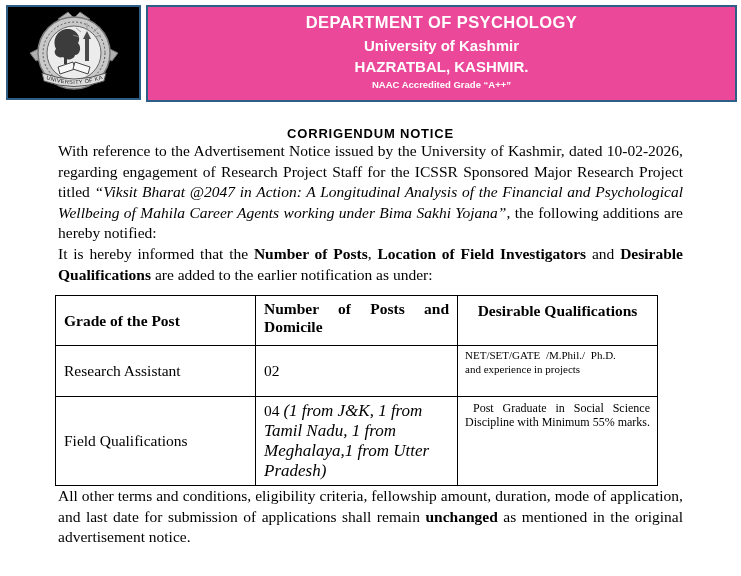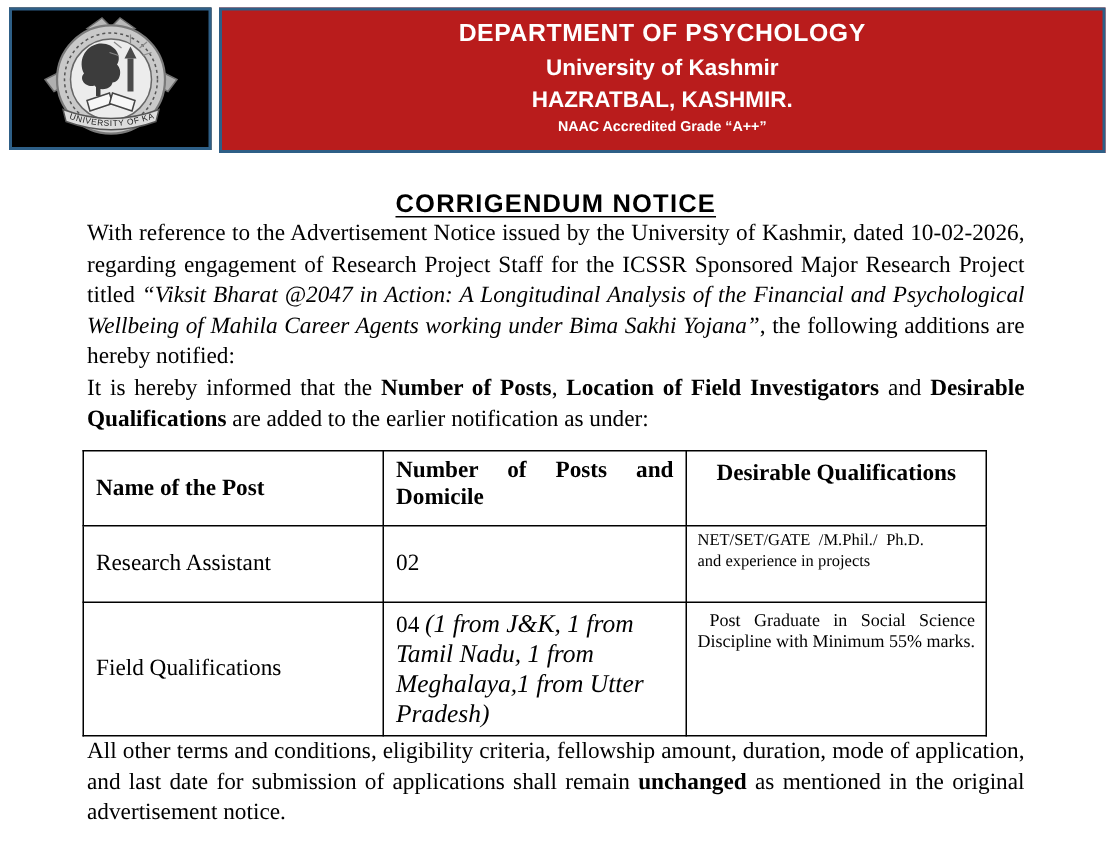--- a/index.html
+++ b/index.html
@@ -7,34 +7,34 @@
     position:relative; width:741px; height:576px; background:#ffffff;
     font-family:"Liberation Serif", serif; color:#000; overflow:hidden;
   }
   
   .header { display:flex; align-items:flex-start; padding:5px 4px 0 6px; gap:5px; }
   .logo-box {
     width:131px; height:91px; background:#000; border:2px solid #2e5f87;
     display:flex; align-items:center; justify-content:center; flex:0 0 auto;
   }
   .info-box {
-    flex:1 1 auto; height:87px; background:#b91c1c; border:2px solid #2e5f87;
+    flex:1 1 auto; height:87px; background:#ec4899; border:2px solid #2e5f87;
     color:#fff; text-align:center; font-family:"Liberation Sans", sans-serif;
     padding-top:6px; box-sizing:content-box;
   }
   .dept { font-size:16.5px; font-weight:bold; letter-spacing:0.4px; }
   .univ { font-size:15px;   font-weight:bold; margin-top:5px; }
   .loc  { font-size:15px;   font-weight:bold; margin-top:4px; }
   .naac { font-size:9.5px;  font-weight:bold; margin-top:4px; }
   
   .content { padding:0 58px 0 58px; }
   .title {
     margin:24px 0 0 0; text-align:center;
-    font-family:"Liberation Sans", sans-serif; font-size:17px; font-weight:bold;
-    letter-spacing:0.8px; text-decoration:underline; text-underline-offset:3px;
+    font-family:"Liberation Sans", sans-serif; font-size:13px; font-weight:bold;
+    letter-spacing:0.8px; text-underline-offset:3px;
   }
   p.bodytext { margin:0; font-size:15.5px; line-height:20.6px; text-align:justify; }
   .p1 { margin-top:22px; }
   .p2 { margin-top:17px; }
   .p3 { margin-top:15px; }
   .p4 { margin-top:20px; text-align:left; }
   .bold { font-weight:bold; }
   .ital { font-style:italic; }
   
   table.notice {
@@ -114,21 +114,21 @@
     <p class="bodytext p2"><span>It is hereby informed that the </span><span class="bold">Number of Posts</span><span>, </span><span class="bold">Location of Field Investigators</span><span> and </span><span class="bold">Desirable Qualifications</span><span> are added to the earlier notification as under:</span></p>
 
     <table class="notice">
       <colgroup>
           <col class="c1">
           <col class="c2">
           <col class="c3">
         </colgroup>
       <tbody>
           <tr>
-        <th class="h1">Name of the Post</th>
+        <th class="h1">Grade of the Post</th>
         <th class="h2">Number of Posts and Domicile</th>
         <th class="h3">Desirable Qualifications</th>
       </tr>
       <tr class="r1">
         <td class="post">Research Assistant</td>
         <td class="num">02</td>
         <td class="qual">
               <span class="qline1">NET/SET/GATE /M.Phil./ Ph.D.</span>
               <span class="qline2">and experience in projects</span>
             </td>

